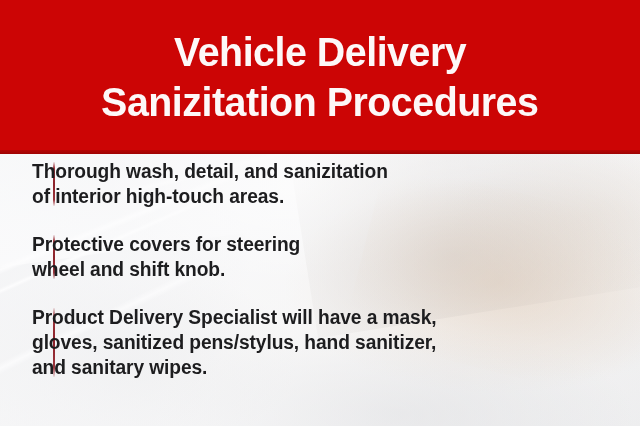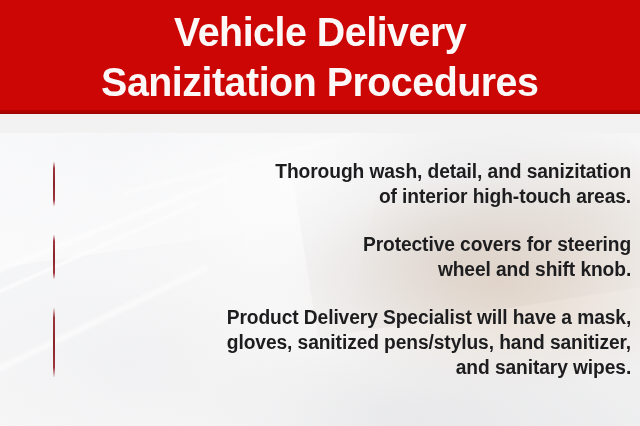--- a/index.html
+++ b/index.html
@@ -18,21 +18,21 @@
     overflow: hidden;
     background: #f2f2f3;
   }
 
   
   .banner {
     position: absolute;
     left: 0;
     top: 0;
     width: 640px;
-    height: 114px;
+    height: 154px;
     background: #cc0505;
     box-sizing: border-box;
     display: flex;
     flex-direction: column;
     align-items: center;
     justify-content: center;
     z-index: 5;
   }
   .banner::after {
     content: "";
@@ -130,23 +130,22 @@
     left: 0;
     top: 0;
     width: 640px;
     height: 293px;
     padding: 26px 0 0 0;
     box-sizing: border-box;
     z-index: 3;
   }
   .bullet {
     position: relative;
-    padding-left: 48px;
+    padding-left: 32px;
     margin-bottom: 23px;
-    text-align: right;
   }
   .bullet:last-child { margin-bottom: 0; }
 
   .bullet-rule {
     position: absolute;
     left: 53px;
     top: 3px;
     bottom: 3px;
     width: 2px;
     background: linear-gradient(to bottom,

